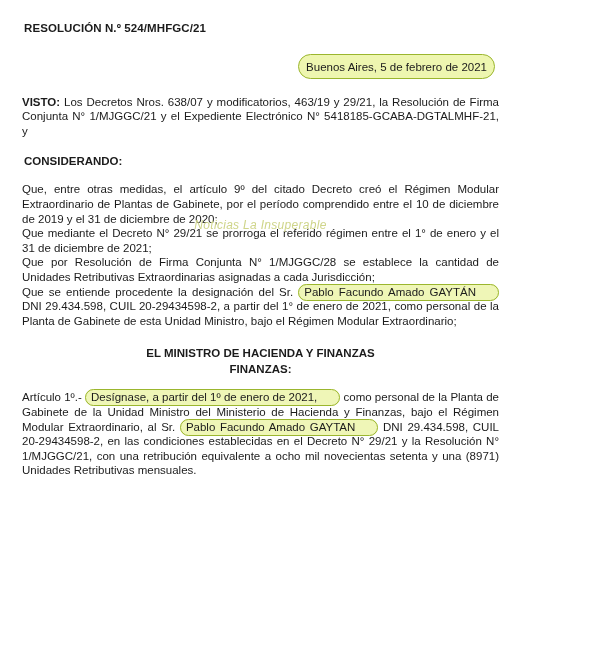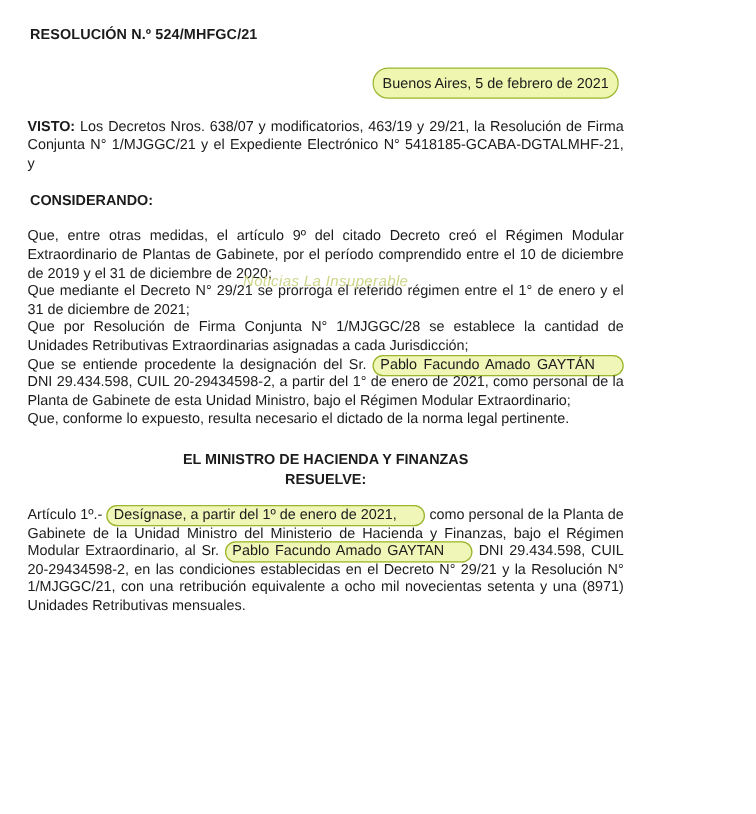--- a/index.html
+++ b/index.html
@@ -120,22 +120,21 @@
     <p><span class="label-bold">VISTO:</span><span> Los Decretos Nros. 638/07 y modificatorios, 463/19 y 29/21, la Resolución de Firma Conjunta N° 1/MJGGC/21 y el Expediente Electrónico N° 5418185-GCABA-DGTALMHF-21, y</span></p>
   </div>
 
   <div class="considerando">CONSIDERANDO:</div>
 
   <div class="body-block">
     <p>Que, entre otras medidas, el artículo 9º del citado Decreto creó el Régimen Modular Extraordinario de Plantas de Gabinete, por el período comprendido entre el 10 de diciembre de 2019 y el 31 de diciembre de 2020;</p>
     <p>Que mediante el Decreto N° 29/21 se prorroga el referido régimen entre el 1° de enero y el 31 de diciembre de 2021;</p>
     <p>Que por Resolución de Firma Conjunta N° 1/MJGGC/28 se establece la cantidad de Unidades Retributivas Extraordinarias asignadas a cada Jurisdicción;</p>
     <p><span>Que se entiende procedente la designación del Sr. </span><span class="highlight-inline">Pablo Facundo Amado GAYTÁN</span><span> DNI 29.434.598, CUIL 20-29434598-2, a partir del 1° de enero de 2021, como personal de la Planta de Gabinete de esta Unidad Ministro, bajo el Régimen Modular Extraordinario;</span></p>
-    <p>Que, conforme lo expuesto, resulta necesario el dictado de la norma legal pertinente.</p>
   </div>
 
   <div class="center-head">EL MINISTRO DE HACIENDA Y FINANZAS</div>
-  <div class="center-head2">RESUELVE:</div>
+  <div class="center-head2">FINANZAS:</div>
 
   <p><span>Artículo 1º.- </span><span class="highlight-inline">Desígnase, a partir del 1º de enero de 2021,</span><span> como personal de la Planta de Gabinete de la Unidad Ministro del Ministerio de Hacienda y Finanzas, bajo el Régimen Modular Extraordinario, al Sr. </span><span class="highlight-inline">Pablo Facundo Amado GAYTAN</span><span> DNI 29.434.598, CUIL 20-29434598-2, en las condiciones establecidas en el Decreto N° 29/21 y la Resolución N° 1/MJGGC/21, con una retribución equivalente a ocho mil novecientas setenta y una (8971) Unidades Retributivas mensuales.</span></p>
 
   <div class="watermark">Noticias La Insuperable</div>
 </div>
 
 </body></html>

